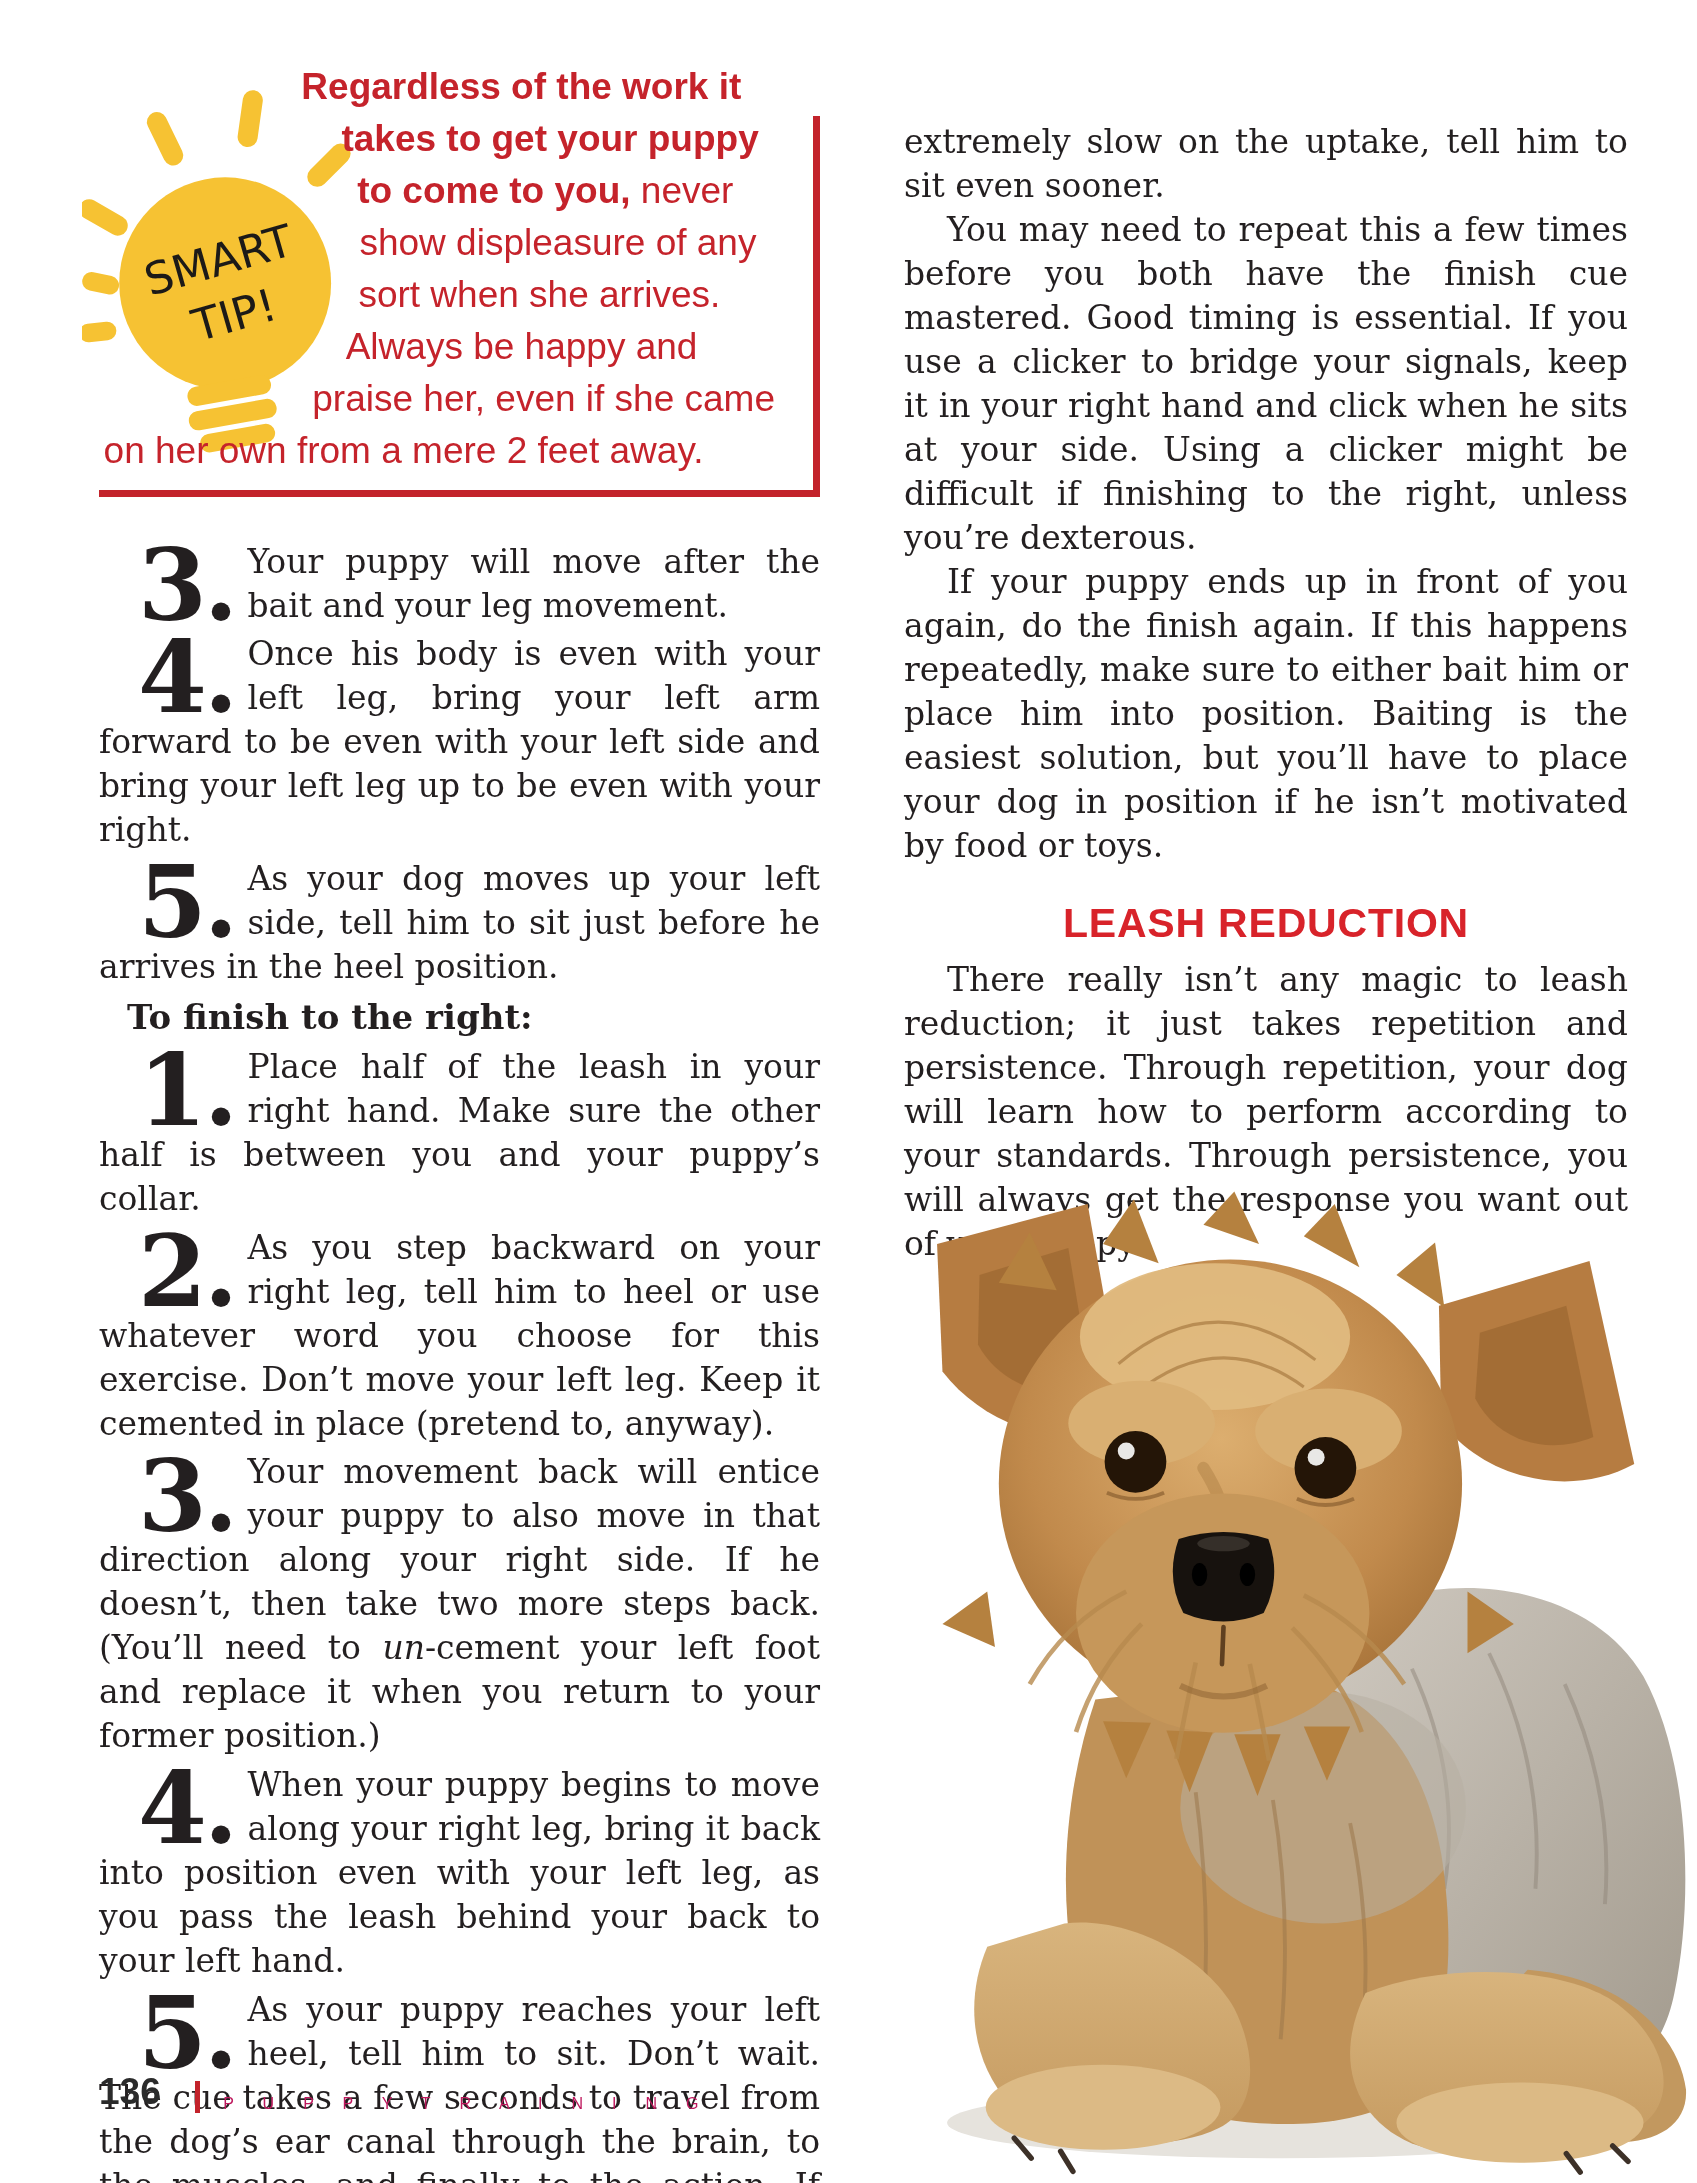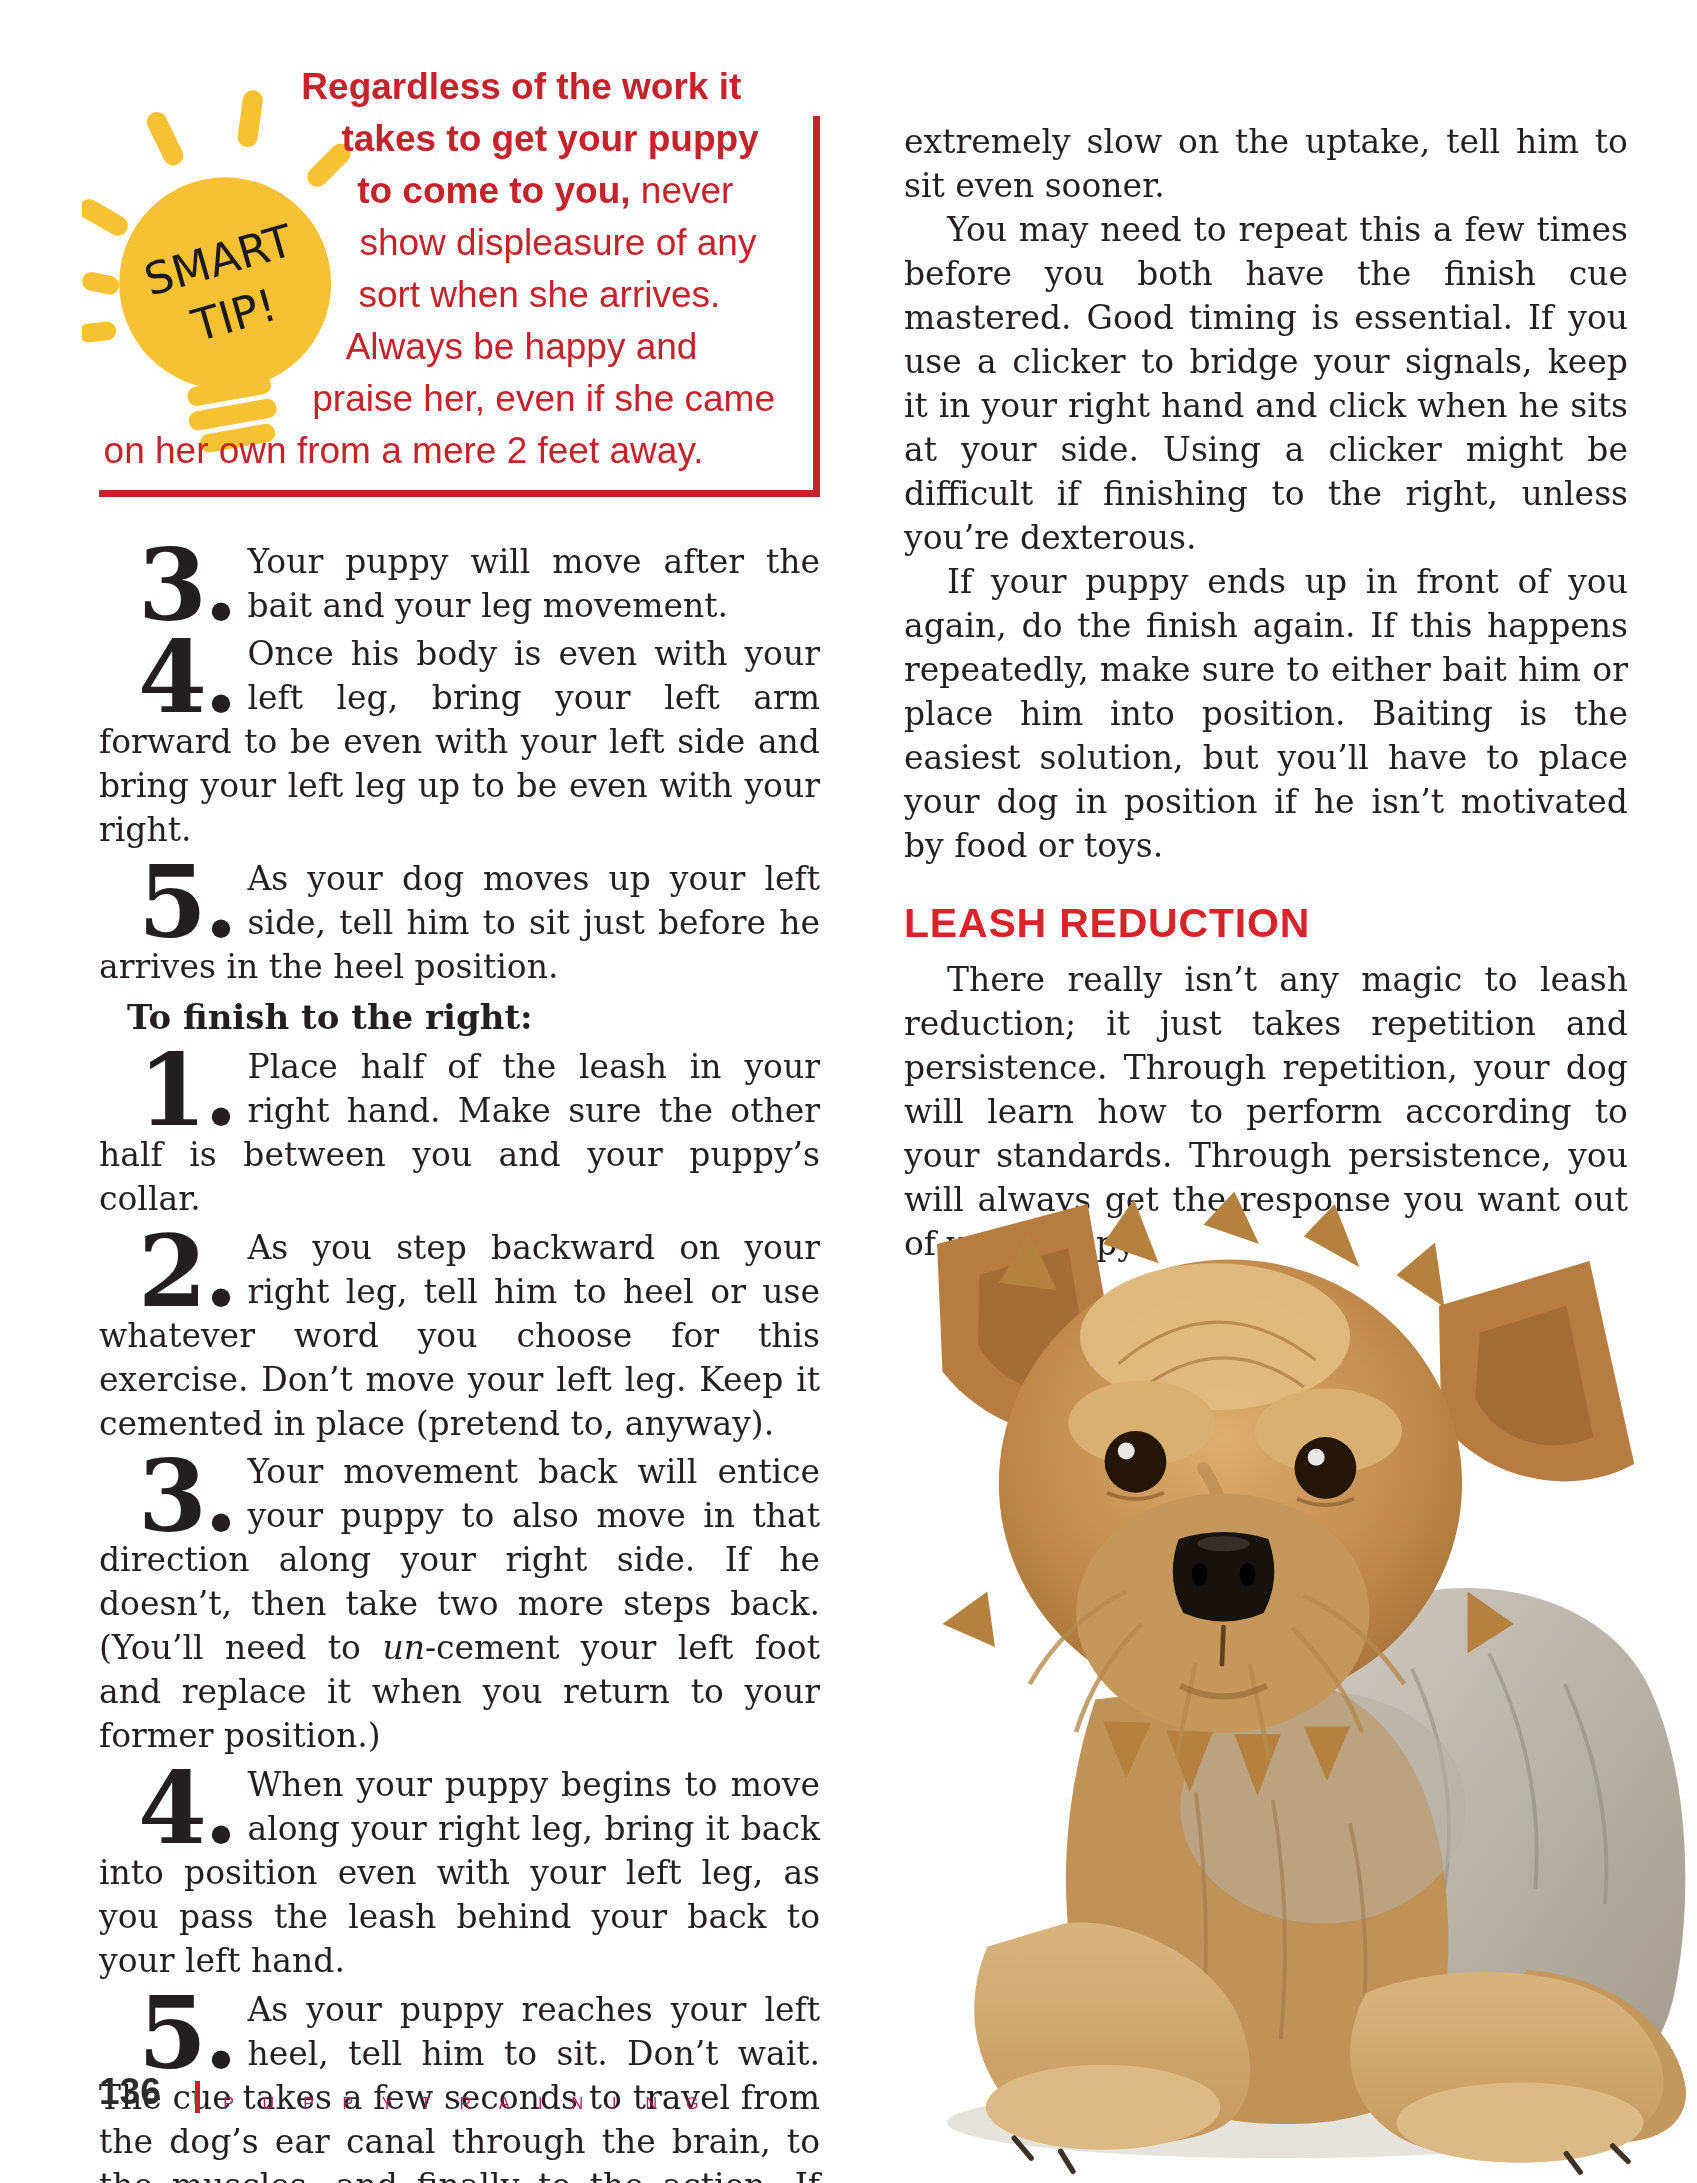--- a/index.html
+++ b/index.html
@@ -29,21 +29,21 @@
   .big-num{
     float:left;font-size:99px;line-height:79px;font-weight:bold;
     margin:6.2px 12.3px 0 39px;letter-spacing:-3.1px;
   }
   .sub-head{font-size:34px;line-height:44px;font-weight:bold;margin:6.2px 0 6.2px 28px;}
   
   .para{margin:0;font-size:33px;line-height:44px;text-align:justify;}
   .para.indent{text-indent:43px;}
   .section-head{
     font-family:"Liberation Sans",sans-serif;font-weight:bold;font-size:41px;
-    line-height:46px;color:#d8232a;margin:32px 0 12.3px 0;letter-spacing:0.8px;
+    line-height:46px;color:#d8232a;margin:32px 0 12.3px 0;letter-spacing:0.8px;text-align:center;
   }
   
   .dog{position:absolute;left:871px;top:1190px;width:827px;height:996px;}
   .dog svg{display:block;width:100%;height:100%;}
   
   .footer{position:absolute;left:99px;top:2071px;display:flex;align-items:flex-end;}
   .page-num{font-family:"Liberation Sans",sans-serif;font-weight:bold;font-size:37px;color:#2b2b2b;}
   .foot-bar{width:5.4px;height:32px;background:#c3232b;margin:0 23px 0 34px;}
   .foot-title{font-family:"Liberation Sans",sans-serif;font-size:16px;letter-spacing:12.3px;color:#be185d;}
 </style>

